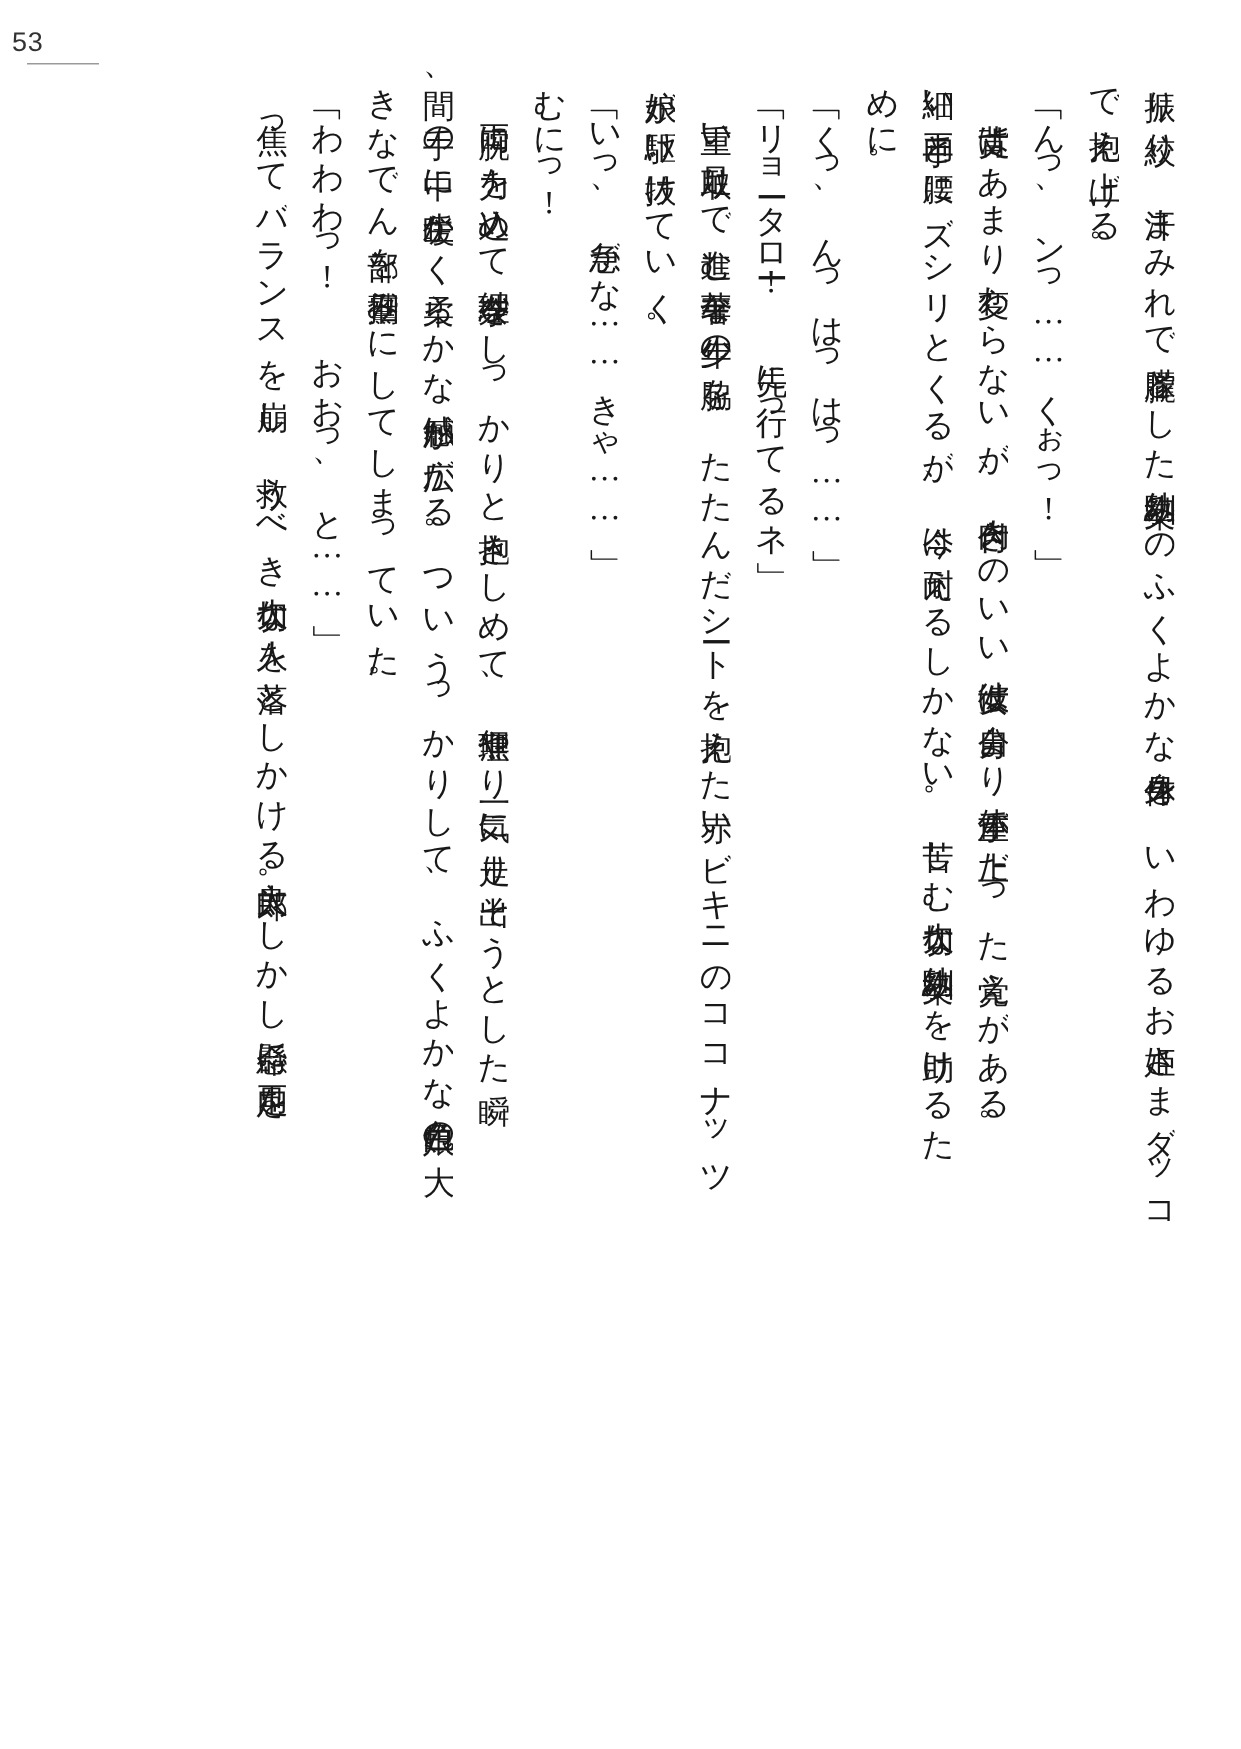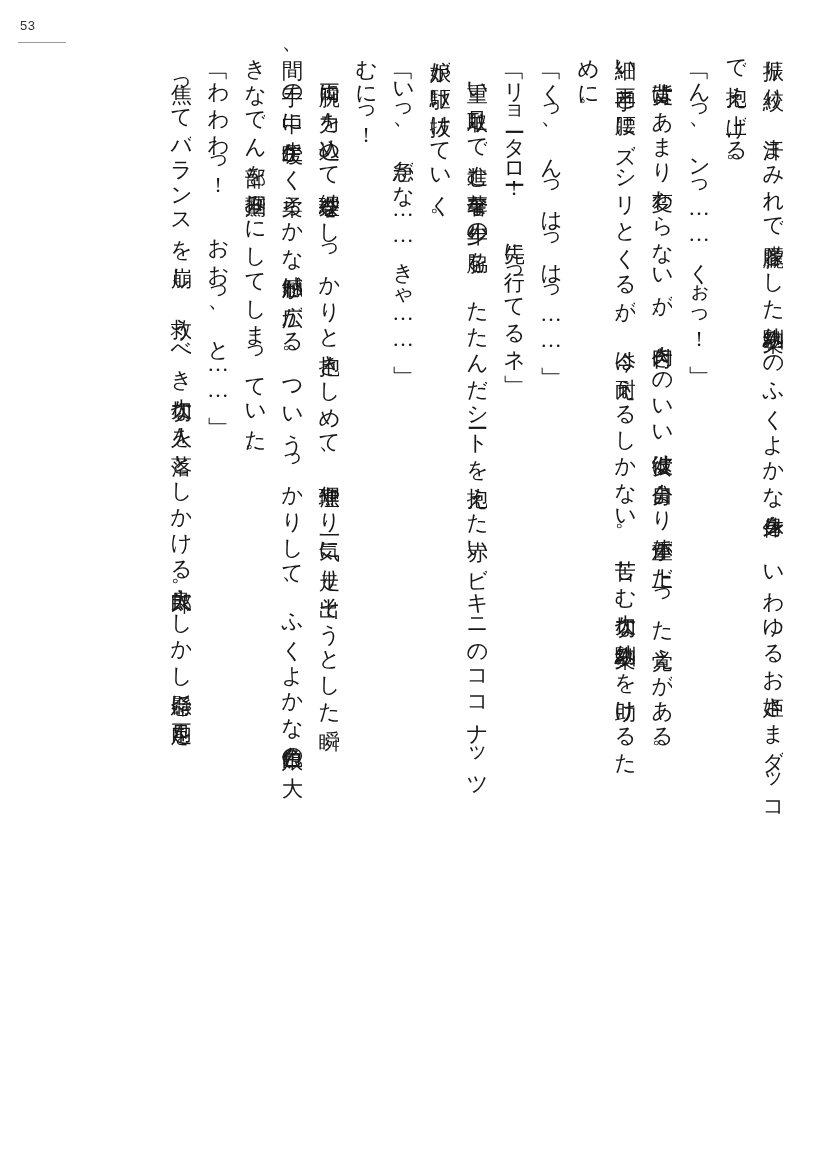--- a/index.html
+++ b/index.html
@@ -16,22 +16,22 @@
     width: 827px;
     height: 1166px;
     background: #ffffff;
     overflow: hidden;
     box-sizing: border-box;
   }
   
   #page-number {
     position: absolute;
     top: 18px;
-    left: 20px;
-    font-size: 13px;
+    left: 8px;
+    font-size: 18px;
     font-family: "Liberation Sans", sans-serif;
     color: #333333;
     letter-spacing: 0.5px;
   }
   #page-number-rule {
     position: absolute;
     top: 42px;
     left: 18px;
     width: 48px;
     height: 1px;

